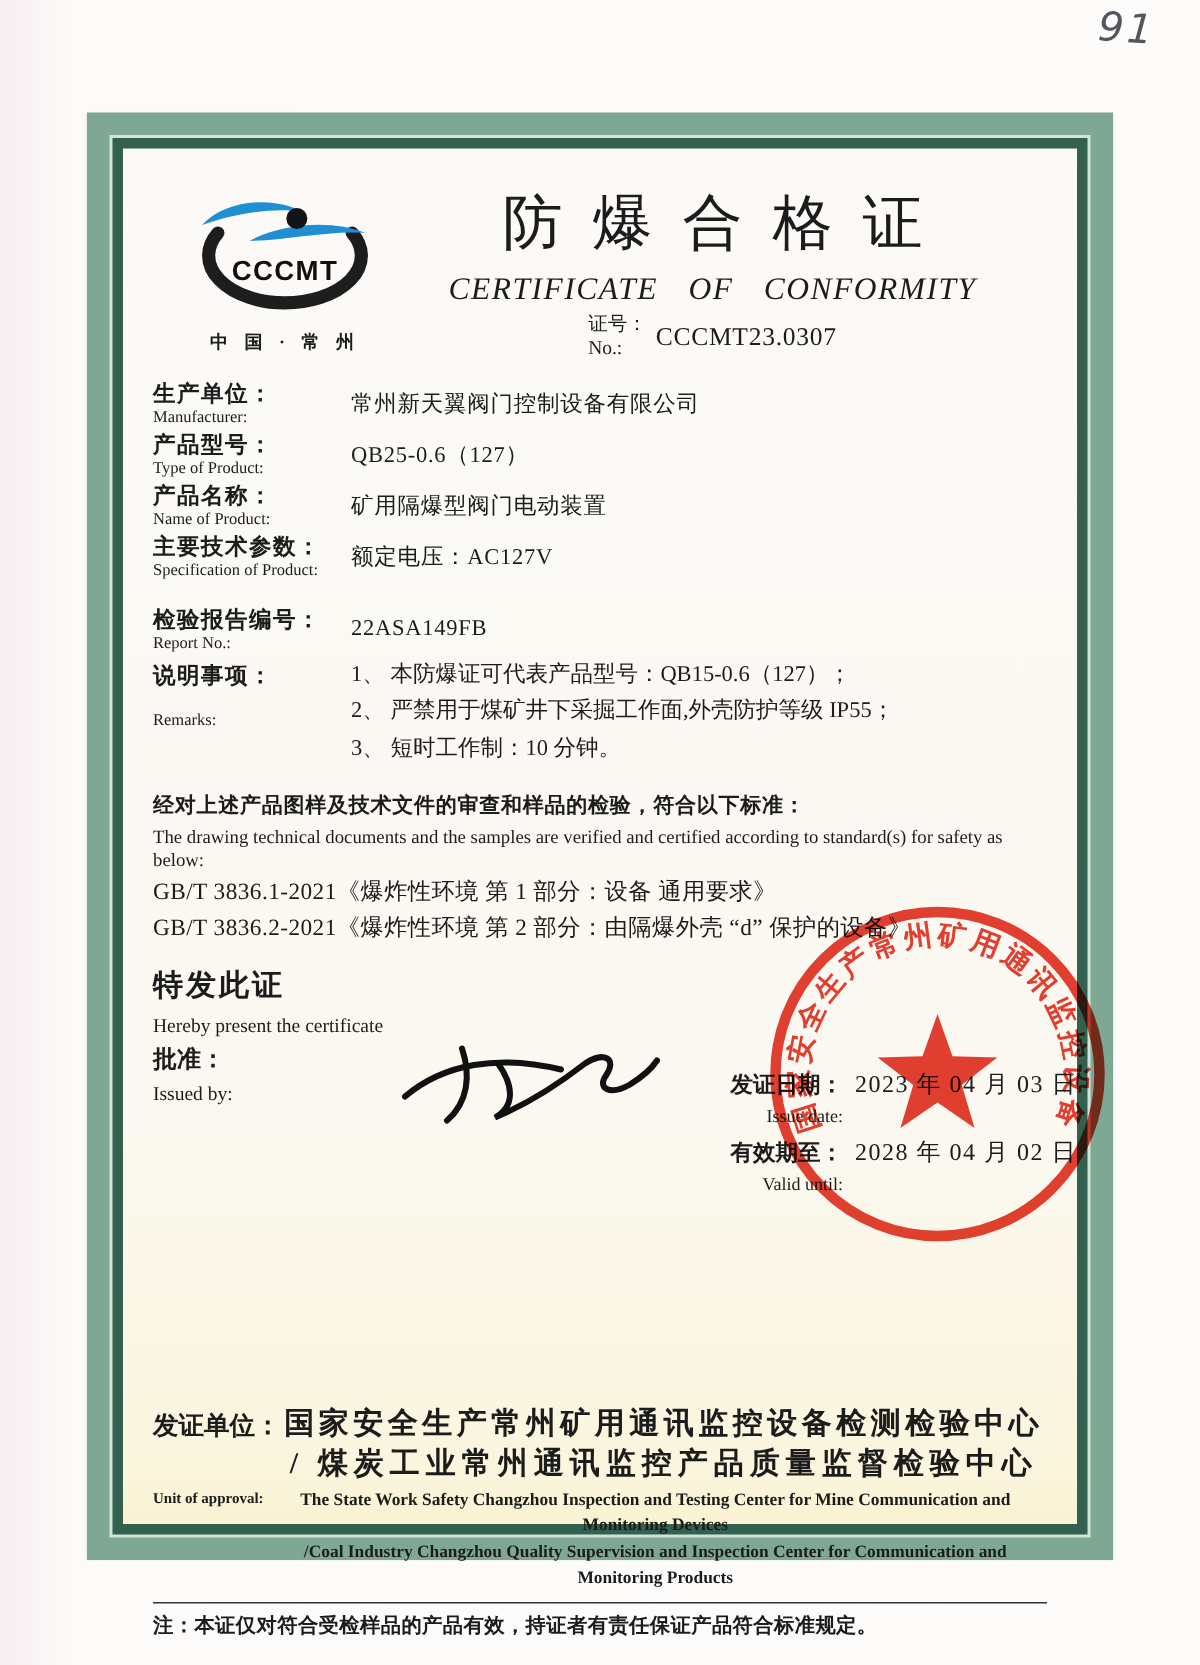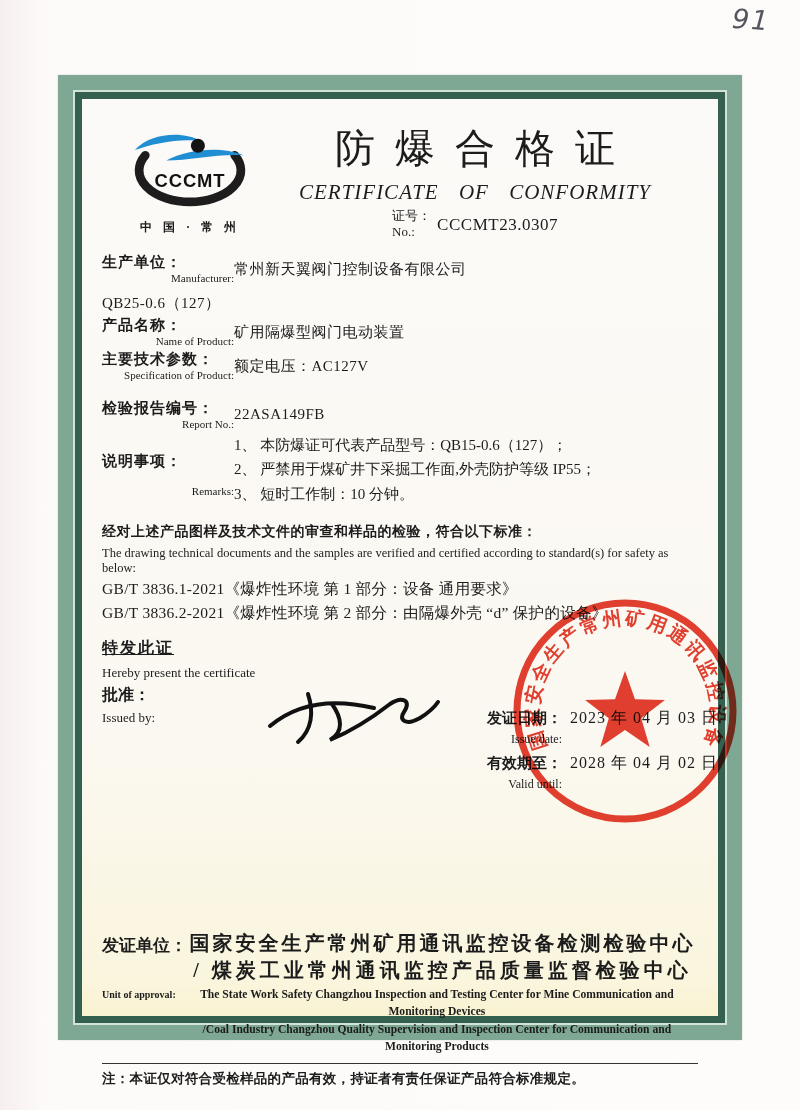--- a/index.html
+++ b/index.html
@@ -28,31 +28,31 @@
   .title-zh{font-size:40px;letter-spacing:20px;white-space:nowrap;margin-top:2px;text-indent:20px;}
   .title-en{font-size:21px;letter-spacing:1px;word-spacing:14px;margin-top:4px;font-style:italic;}
   .certno{display:flex;justify-content:center;align-items:center;margin-top:3px;gap:6px;}
   .certno-labels{text-align:left;font-size:13px;line-height:1.25;}
   .certno-val{font-size:17px;letter-spacing:.5px;padding-top:2px;}
   
   .fields{margin-top:12px;}
   .frow{display:flex;margin-bottom:3px;}
   .lblcol{width:132px;flex:none;}
   .lbl-zh{font-size:15px;font-weight:bold;letter-spacing:1px;white-space:nowrap;}
-  .lbl-en{font-size:11px;white-space:nowrap;text-align:right;}
+  .lbl-en{font-size:11px;white-space:nowrap;}
   .fval{font-size:15px;padding-top:7px;letter-spacing:.5px;}
   .remark-list{margin:0;padding:0;list-style:none;font-size:15px;line-height:1.65;}
   
   .standards{margin-top:16px;}
   .std-zh{font-size:14px;font-weight:bold;letter-spacing:.5px;}
   .std-en{font-size:12.5px;margin-top:5px;}
   .std-item{font-size:15.5px;margin-top:3px;letter-spacing:.3px;}
   
   .issue-area{position:relative;height:292px;margin-top:14px;}
-  .present-zh{font-size:16px;font-weight:bold;letter-spacing:2px;text-decoration:underline;}
+  .present-zh{font-size:20px;font-weight:bold;letter-spacing:2px;}
   .present-en{font-size:13px;margin-top:6px;}
   .approve-zh{font-size:16px;font-weight:bold;margin-top:4px;}
   .approve-en{font-size:13px;margin-top:4px;}
   .signature{position:absolute;left:160px;top:40px;}
   .dates{position:absolute;left:330px;top:70px;width:300px;}
   .drow{display:flex;align-items:baseline;}
   .dlbl-zh{width:130px;text-align:right;font-size:15px;font-weight:bold;flex:none;}
   .dlbl-en{width:130px;text-align:right;font-size:12px;flex:none;margin:3px 0 6px 0;}
   .dval{font-size:16px;margin-left:8px;white-space:nowrap;letter-spacing:1px;}
   .stamp{position:absolute;left:408px;top:-42px;mix-blend-mode:multiply;opacity:.92;}
@@ -104,20 +104,24 @@
 
     <div class="fields">
       <div class="frow">
         <div class="lblcol">
           <div class="lbl-zh">生产单位：</div>
           <div class="lbl-en">Manufacturer:</div>
         </div>
         <div class="fval">常州新天翼阀门控制设备有限公司</div>
       </div>
       <div class="frow">
+        <div class="lblcol">
+          <div class="lbl-zh">产品型号：</div>
+          <div class="lbl-en">Type of Product:</div>
+        </div>
         <div class="fval">QB25-0.6（127）</div>
       </div>
       <div class="frow">
         <div class="lblcol">
           <div class="lbl-zh">产品名称：</div>
           <div class="lbl-en">Name of Product:</div>
         </div>
         <div class="fval">矿用隔爆型阀门电动装置</div>
       </div>
       <div class="frow">
@@ -130,21 +134,21 @@
 
       <div class="frow" style="margin-top:18px;">
         <div class="lblcol">
           <div class="lbl-zh">检验报告编号：</div>
           <div class="lbl-en">Report No.:</div>
         </div>
         <div class="fval">22ASA149FB</div>
       </div>
 
       <div class="frow">
-        <div class="lblcol" style="padding-top:3px;margin-top:16px;">
+        <div class="lblcol" style="padding-top:3px;">
           <div class="lbl-zh">说明事项：</div>
           <div class="lbl-en" style="margin-top:14px;">Remarks:</div>
         </div>
         <ul class="remark-list">
           <li>1、 本防爆证可代表产品型号：QB15-0.6（127）；</li>
           <li>2、 严禁用于煤矿井下采掘工作面,外壳防护等级 IP55；</li>
           <li>3、 短时工作制：10 分钟。</li>
         </ul>
       </div>
     </div>

